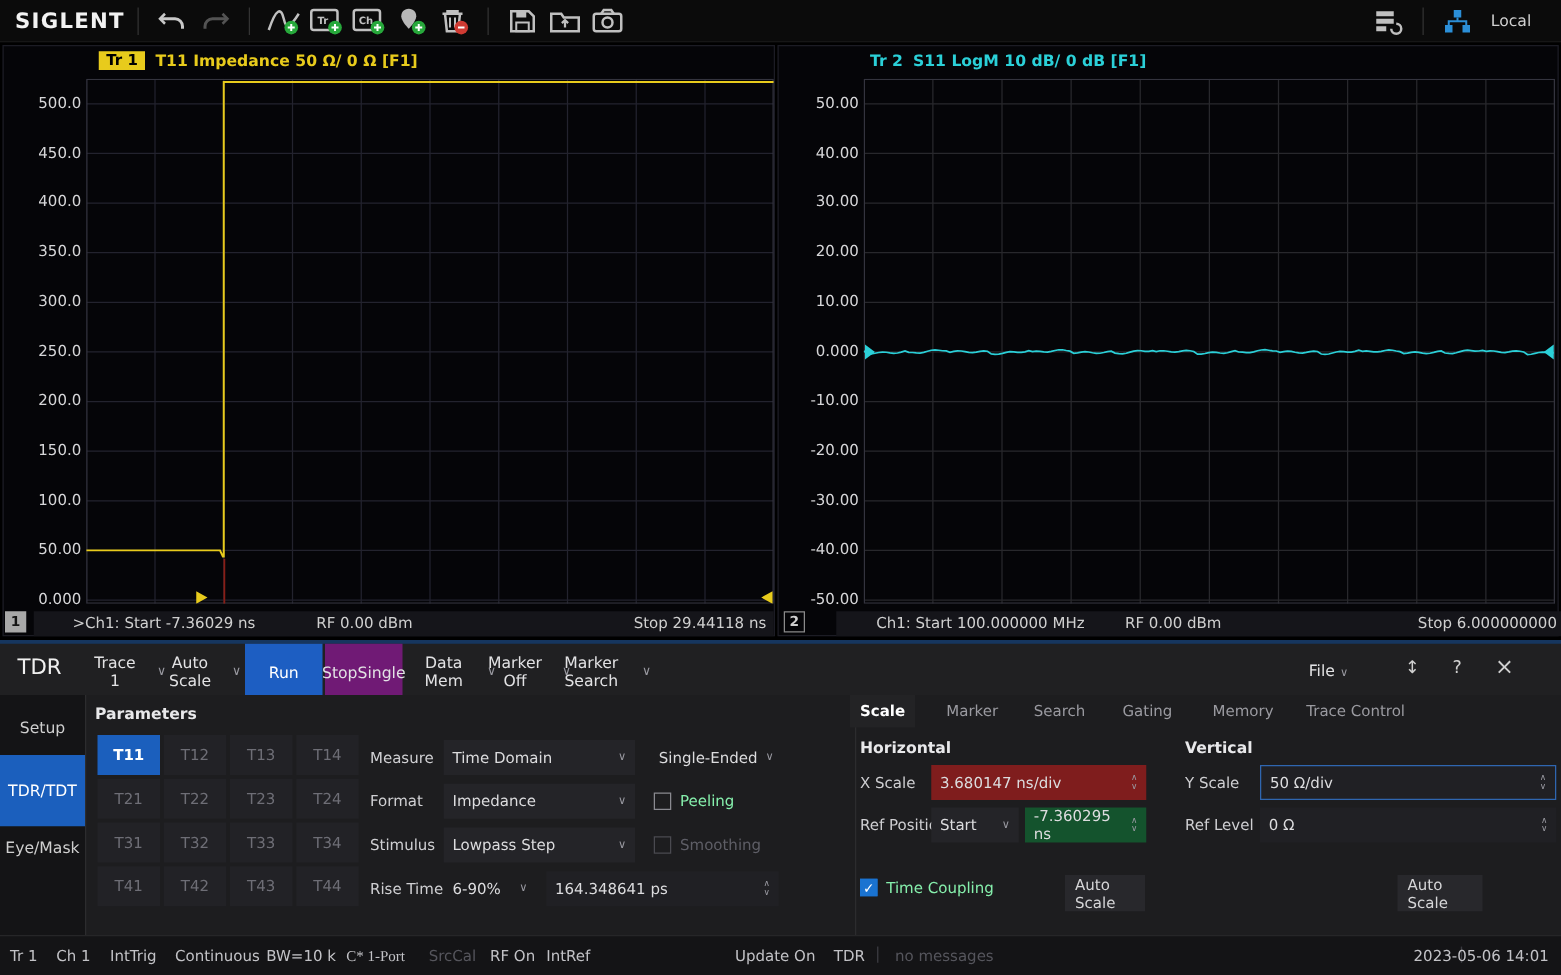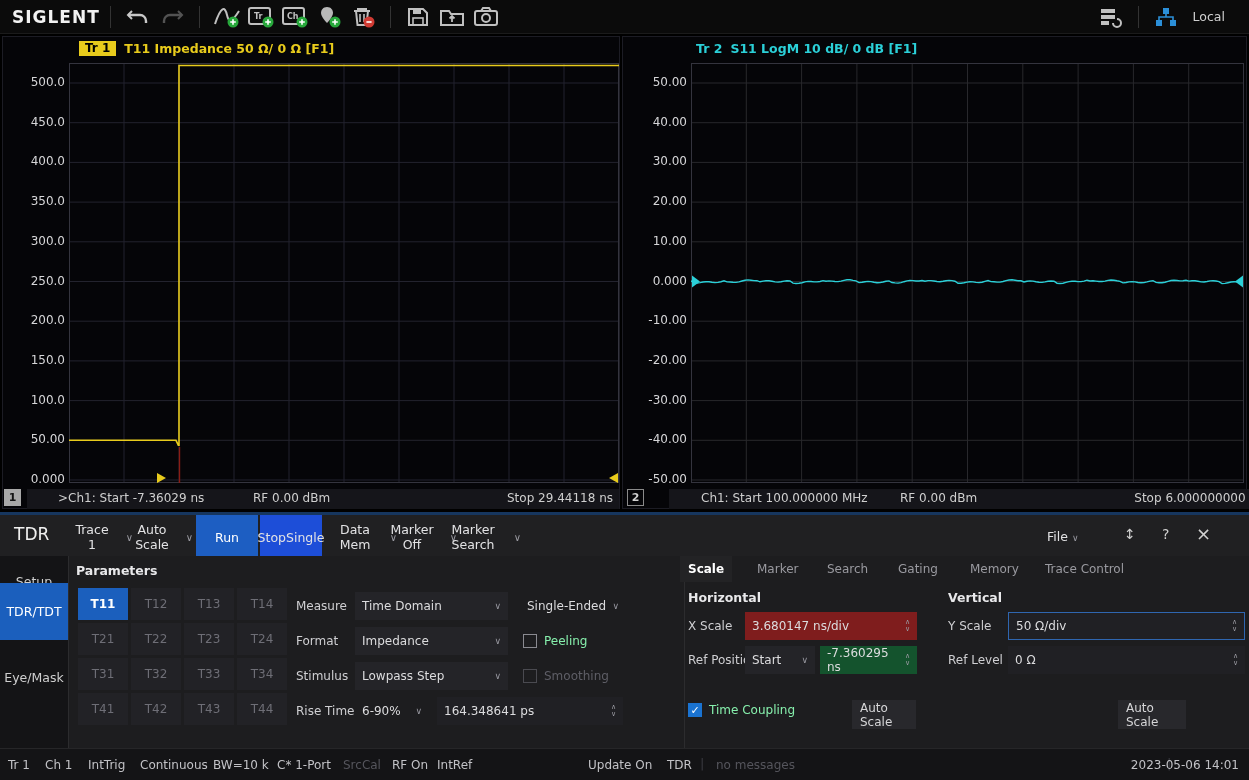--- a/index.html
+++ b/index.html
@@ -38,21 +38,21 @@
     display:flex;align-items:center;justify-content:center;}
   .chanbox.filled{left:1px;background:#a8a8a8;color:#141414;}
   .chanbox.outline{left:4px;background:transparent;color:#cfcfcf;border:1px solid #8a8a8a;}
 
   
   #menubar{position:absolute;left:0;top:512px;width:1249px;height:44px;background:#202022;border-top:3px solid #16365f;}
   .appname{position:absolute;left:14px;top:9px;font-size:17px;color:#f0f0f0;}
   .mitem{position:absolute;top:7px;text-align:center;font-size:12.5px;line-height:15px;color:#e2e2e4;cursor:default;}
   .mitem .mchev{position:absolute;right:-17px;top:8px;font-size:10px;color:#9a9aa2;}
   .mprimary{top:0;height:44px;background:#1d5ec2;color:#fff;display:flex;align-items:center;justify-content:center;}
-  .mblock{top:0;height:44px;background:#1d4ed8;display:flex;align-items:center;justify-content:center;}
+  .mblock{top:0;height:44px;background:#701a75;display:flex;align-items:center;justify-content:center;}
   .mfile{position:absolute;top:14px;font-size:12.5px;color:#e2e2e4;}
   .mico{position:absolute;top:11px;font-size:14px;color:#d0d0d0;}
 
   
   #panel{position:absolute;left:0;top:556px;width:1249px;height:192px;background:#1d1d1f;}
   #sidetabs{position:absolute;left:0;top:0;width:68px;height:192px;background:#141416;}
   .stab{position:absolute;left:0;width:68px;display:flex;align-items:center;justify-content:center;
     font-size:12.5px;color:#cfcfcf;text-align:center;}
   .stab.active{background:#1b5fbd;color:#fff;}
   .vdiv{position:absolute;top:0;width:1px;height:192px;background:#2c2c2e;}
@@ -340,21 +340,21 @@
       <div class="mitem" style="left: 442px; width: 62px;">
         <div>Marker</div>
         <div>Search</div>
         <span class="mchev">∨</span>
       </div>
     </div>
 
   <div id="panel">
     <div id="sidetabs">
         <div class="stab" style="top: 8px; height: 34px;">Setup</div>
-        <div class="stab active" style="top: 27px; height: 57px;">TDR/TDT</div>
+        <div class="stab active" style="top: 48px; height: 57px;">TDR/TDT</div>
         <div class="stab" style="top: 101px; height: 40px;">Eye/Mask</div>
       </div>
     <div class="vdiv" style="left:68px"></div>
 
     <span class="phead" style="left:76px;top:7px">Parameters</span>
     <div id="tgrid"></div>
 
     <span class="flabel" style="left:296px;top:50px">Measure</span>
     <span class="flabel" style="left:296px;top:85px">Format</span>
     <span class="flabel" style="left:296px;top:120px">Stimulus</span>
@@ -470,20 +470,20 @@
   <div id="statusbar">
     <span class="ssep" style="left:700px">|</span>
     <span class="sitem dim" style="left:716px">no messages</span>
     <span class="ssep" style="left:1167px">|</span>
     <span class="sdate">2023-05-06 14:01</span>
   <div class="sitem" style="left: 8px;">Tr 1</div>
       <div class="sitem" style="left: 45px;">Ch 1</div>
       <div class="sitem" style="left: 88px;">IntTrig</div>
       <div class="sitem" style="left: 140px;">Continuous</div>
       <div class="sitem" style="left: 213px;">BW=10 k</div>
-      <div class="sitem" style="left: 277px;">C* 1-Port</div>
+      <div class="sitem" style="left: 277px; font-family: Liberation Serif, serif;">C* 1-Port</div>
       <div class="sitem dim" style="left: 343px;">SrcCal</div>
       <div class="sitem" style="left: 392px;">RF On</div>
       <div class="sitem" style="left: 437px;">IntRef</div>
       <div class="sitem" style="left: 588px;">Update On</div>
       <div class="sitem" style="left: 667px;">TDR</div>
     </div>
 </div>
 
 </body></html>

